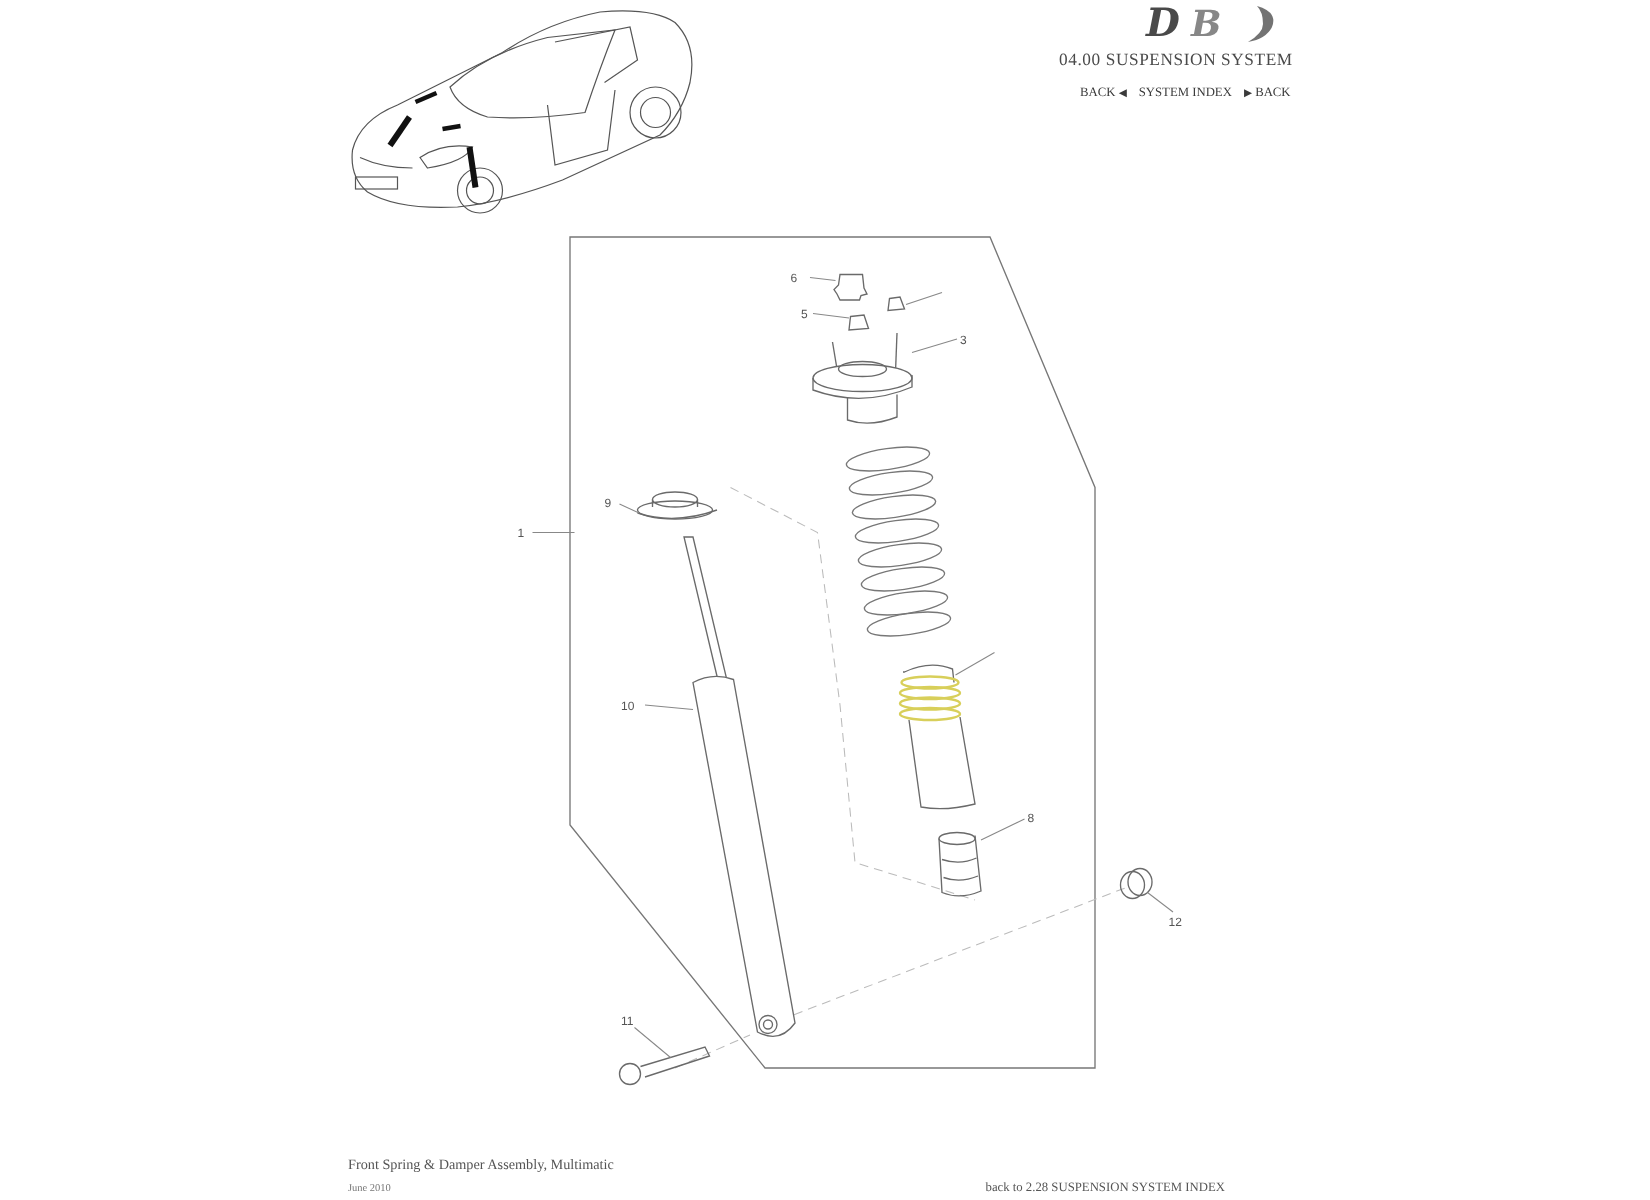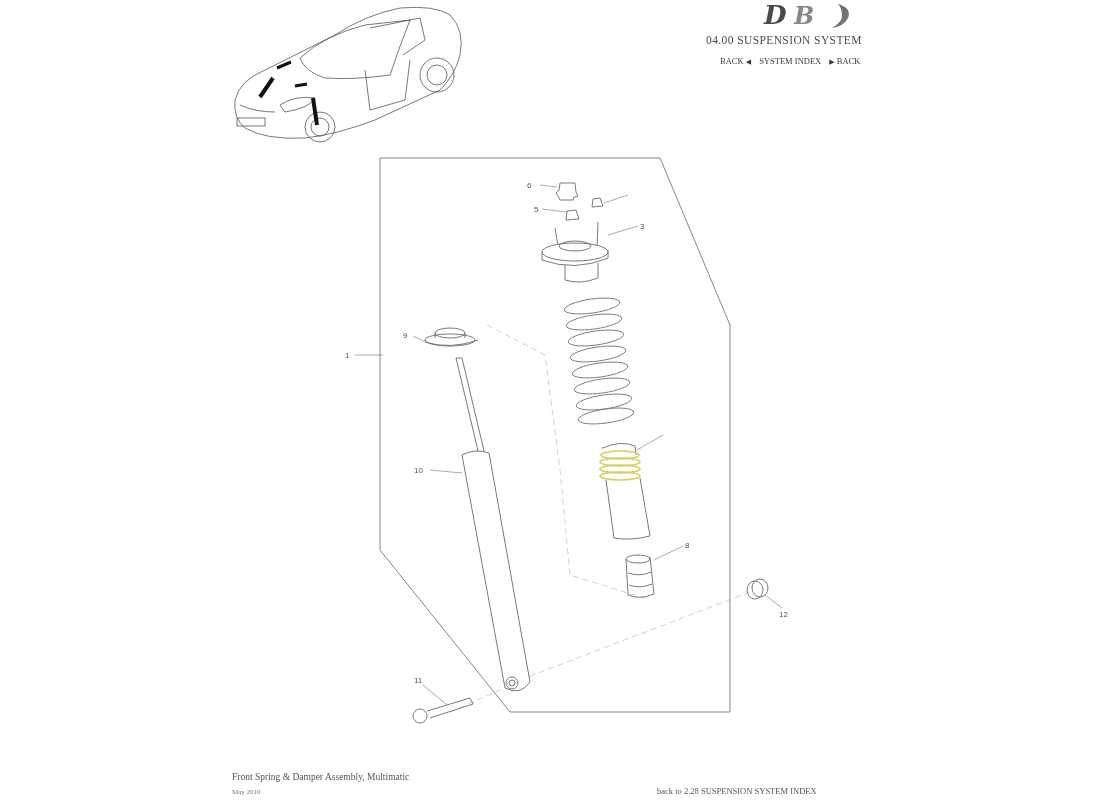--- a/index.html
+++ b/index.html
@@ -162,14 +162,14 @@
     <text class="callout" x="527" y="188">6</text>
     <text class="callout" x="685" y="548">8</text>
     <text class="callout" x="403" y="338">9</text>
     <text class="callout" x="414" y="473">10</text>
     <text class="callout" x="414" y="683">11</text>
     <text class="callout" x="779" y="617">12</text>
   </g>
 </svg>
 
 <div class="abs footer-title">Front Spring &amp; Damper Assembly, Multimatic</div>
-<div class="abs footer-date">May 2010</div>
+<div class="abs footer-date">June 2010</div>
 <div class="abs footer-back">back to 2.28 SUSPENSION SYSTEM INDEX</div>
 
 </body></html>

